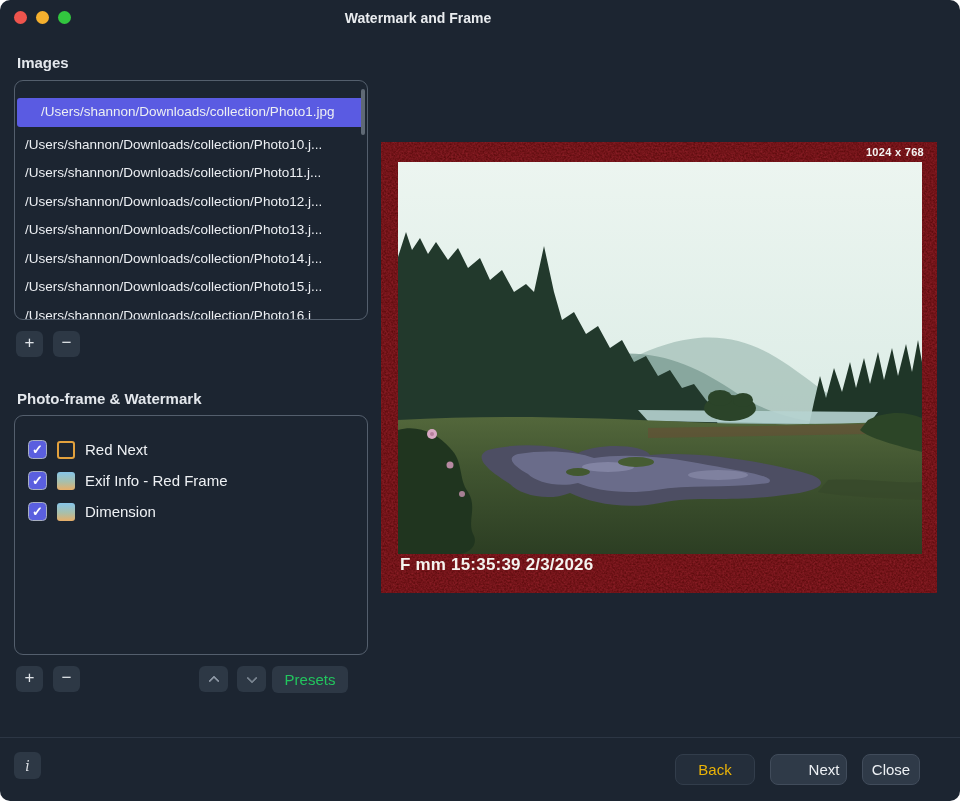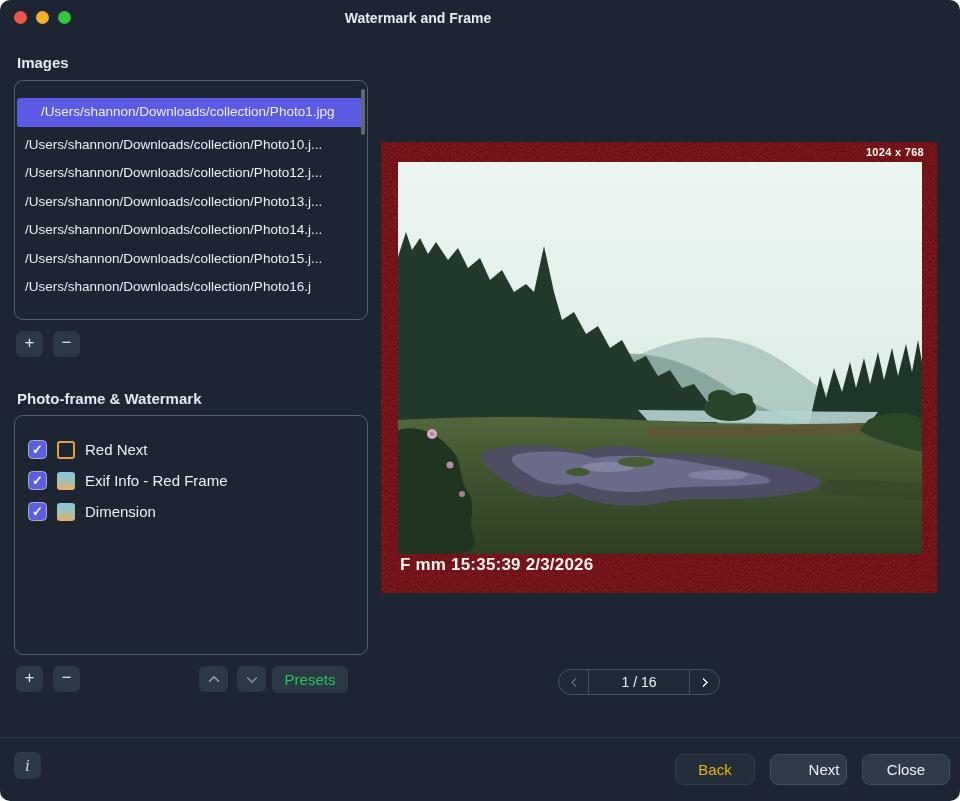--- a/index.html
+++ b/index.html
@@ -81,39 +81,40 @@
   .pager-label{flex:1;text-align:center;line-height:24px;font-size:14px;color:#eef1f4;}
   
   .footer-sep{position:absolute;left:0;top:737px;width:960px;height:1px;background:#2c3644;}
   .info-btn{position:absolute;left:14px;top:752px;width:27px;height:27px;border-radius:6px;
     background:#2d3845;display:flex;align-items:center;justify-content:center;}
   .info-glyph{font-family:"DejaVu Serif",serif;font-style:italic;font-size:14px;color:#d9dde2;}
   .foot-btn{position:absolute;top:754px;height:31px;border-radius:8px;
     display:flex;align-items:center;justify-content:center;font-size:15px;}
   .btn-back{left:675px;width:80px;background:#242e3b;border:1px solid #323d4b;color:#eab308;}
   .btn-next{left:770px;width:77px;background:#2f3a48;border:1px solid #414c5b;color:#edf0f4;padding-left:31px;}
-  .btn-close{left:862px;width:88px;background:#2f3a48;border:1px solid #414c5b;color:#edf0f4;}
+  .btn-close{left:862px;width:58px;background:#2f3a48;border:1px solid #414c5b;color:#edf0f4;}
 </style>
 </head>
 <body>
 
 <div class="window">
 
   <div class="titlebar">
     <span class="traffic dot-red"></span>
     <span class="traffic dot-yellow"></span>
     <span class="traffic dot-green"></span>
     <div class="win-title">Watermark and Frame</div>
   </div>
 
   <div class="sec-label lbl-images">Images</div>
 
   <div class="images-list">
     <div class="img-row selected"><span>/Users/shannon/Downloads/collection/Photo1.jpg</span></div>
     <div class="img-row"><span>/Users/shannon/Downloads/collection/Photo10.j...</span></div>
+    <div class="img-row"><span>/Users/shannon/Downloads/collection/Photo11.j...</span></div>
     <div class="img-row"><span>/Users/shannon/Downloads/collection/Photo12.j...</span></div>
     <div class="img-row"><span>/Users/shannon/Downloads/collection/Photo13.j...</span></div>
     <div class="img-row"><span>/Users/shannon/Downloads/collection/Photo14.j...</span></div>
     <div class="img-row"><span>/Users/shannon/Downloads/collection/Photo15.j...</span></div>
     <div class="img-row"><span>/Users/shannon/Downloads/collection/Photo16.j</span></div>
     <div class="scroll-thumb"></div>
   </div>
 
   <div class="sq-btn imgs-plus">+</div>
   <div class="sq-btn imgs-minus">−</div>
@@ -204,29 +205,20 @@
       <circle cx="34" cy="272" r="5" fill="#d9a8c4"></circle>
       <circle cx="34" cy="272" r="2" fill="#b77f9e"></circle>
       <circle cx="52" cy="303" r="3.5" fill="#c892b0" opacity="0.9"></circle>
       <circle cx="64" cy="332" r="3" fill="#c892b0" opacity="0.8"></circle>
     </svg>
 
     <div class="dim-label">1024 x 768</div>
     <div class="exif-label">F mm 15:35:39 2/3/2026</div>
   </div>
 
-  <div class="pager">
-    <div class="pager-prev">
-        <span class="pchev left"></span>
-      </div>
-    <div class="pager-label">1 / 16</div>
-    <div class="pager-next">
-        <span class="pchev right"></span>
-      </div>
-  </div>
 
   <div class="footer-sep"></div>
   <div class="info-btn">
       <span class="info-glyph">i</span>
     </div>
   <div class="foot-btn btn-back">Back</div>
   <div class="foot-btn btn-next">Next</div>
   <div class="foot-btn btn-close">Close</div>
 
 </div>

